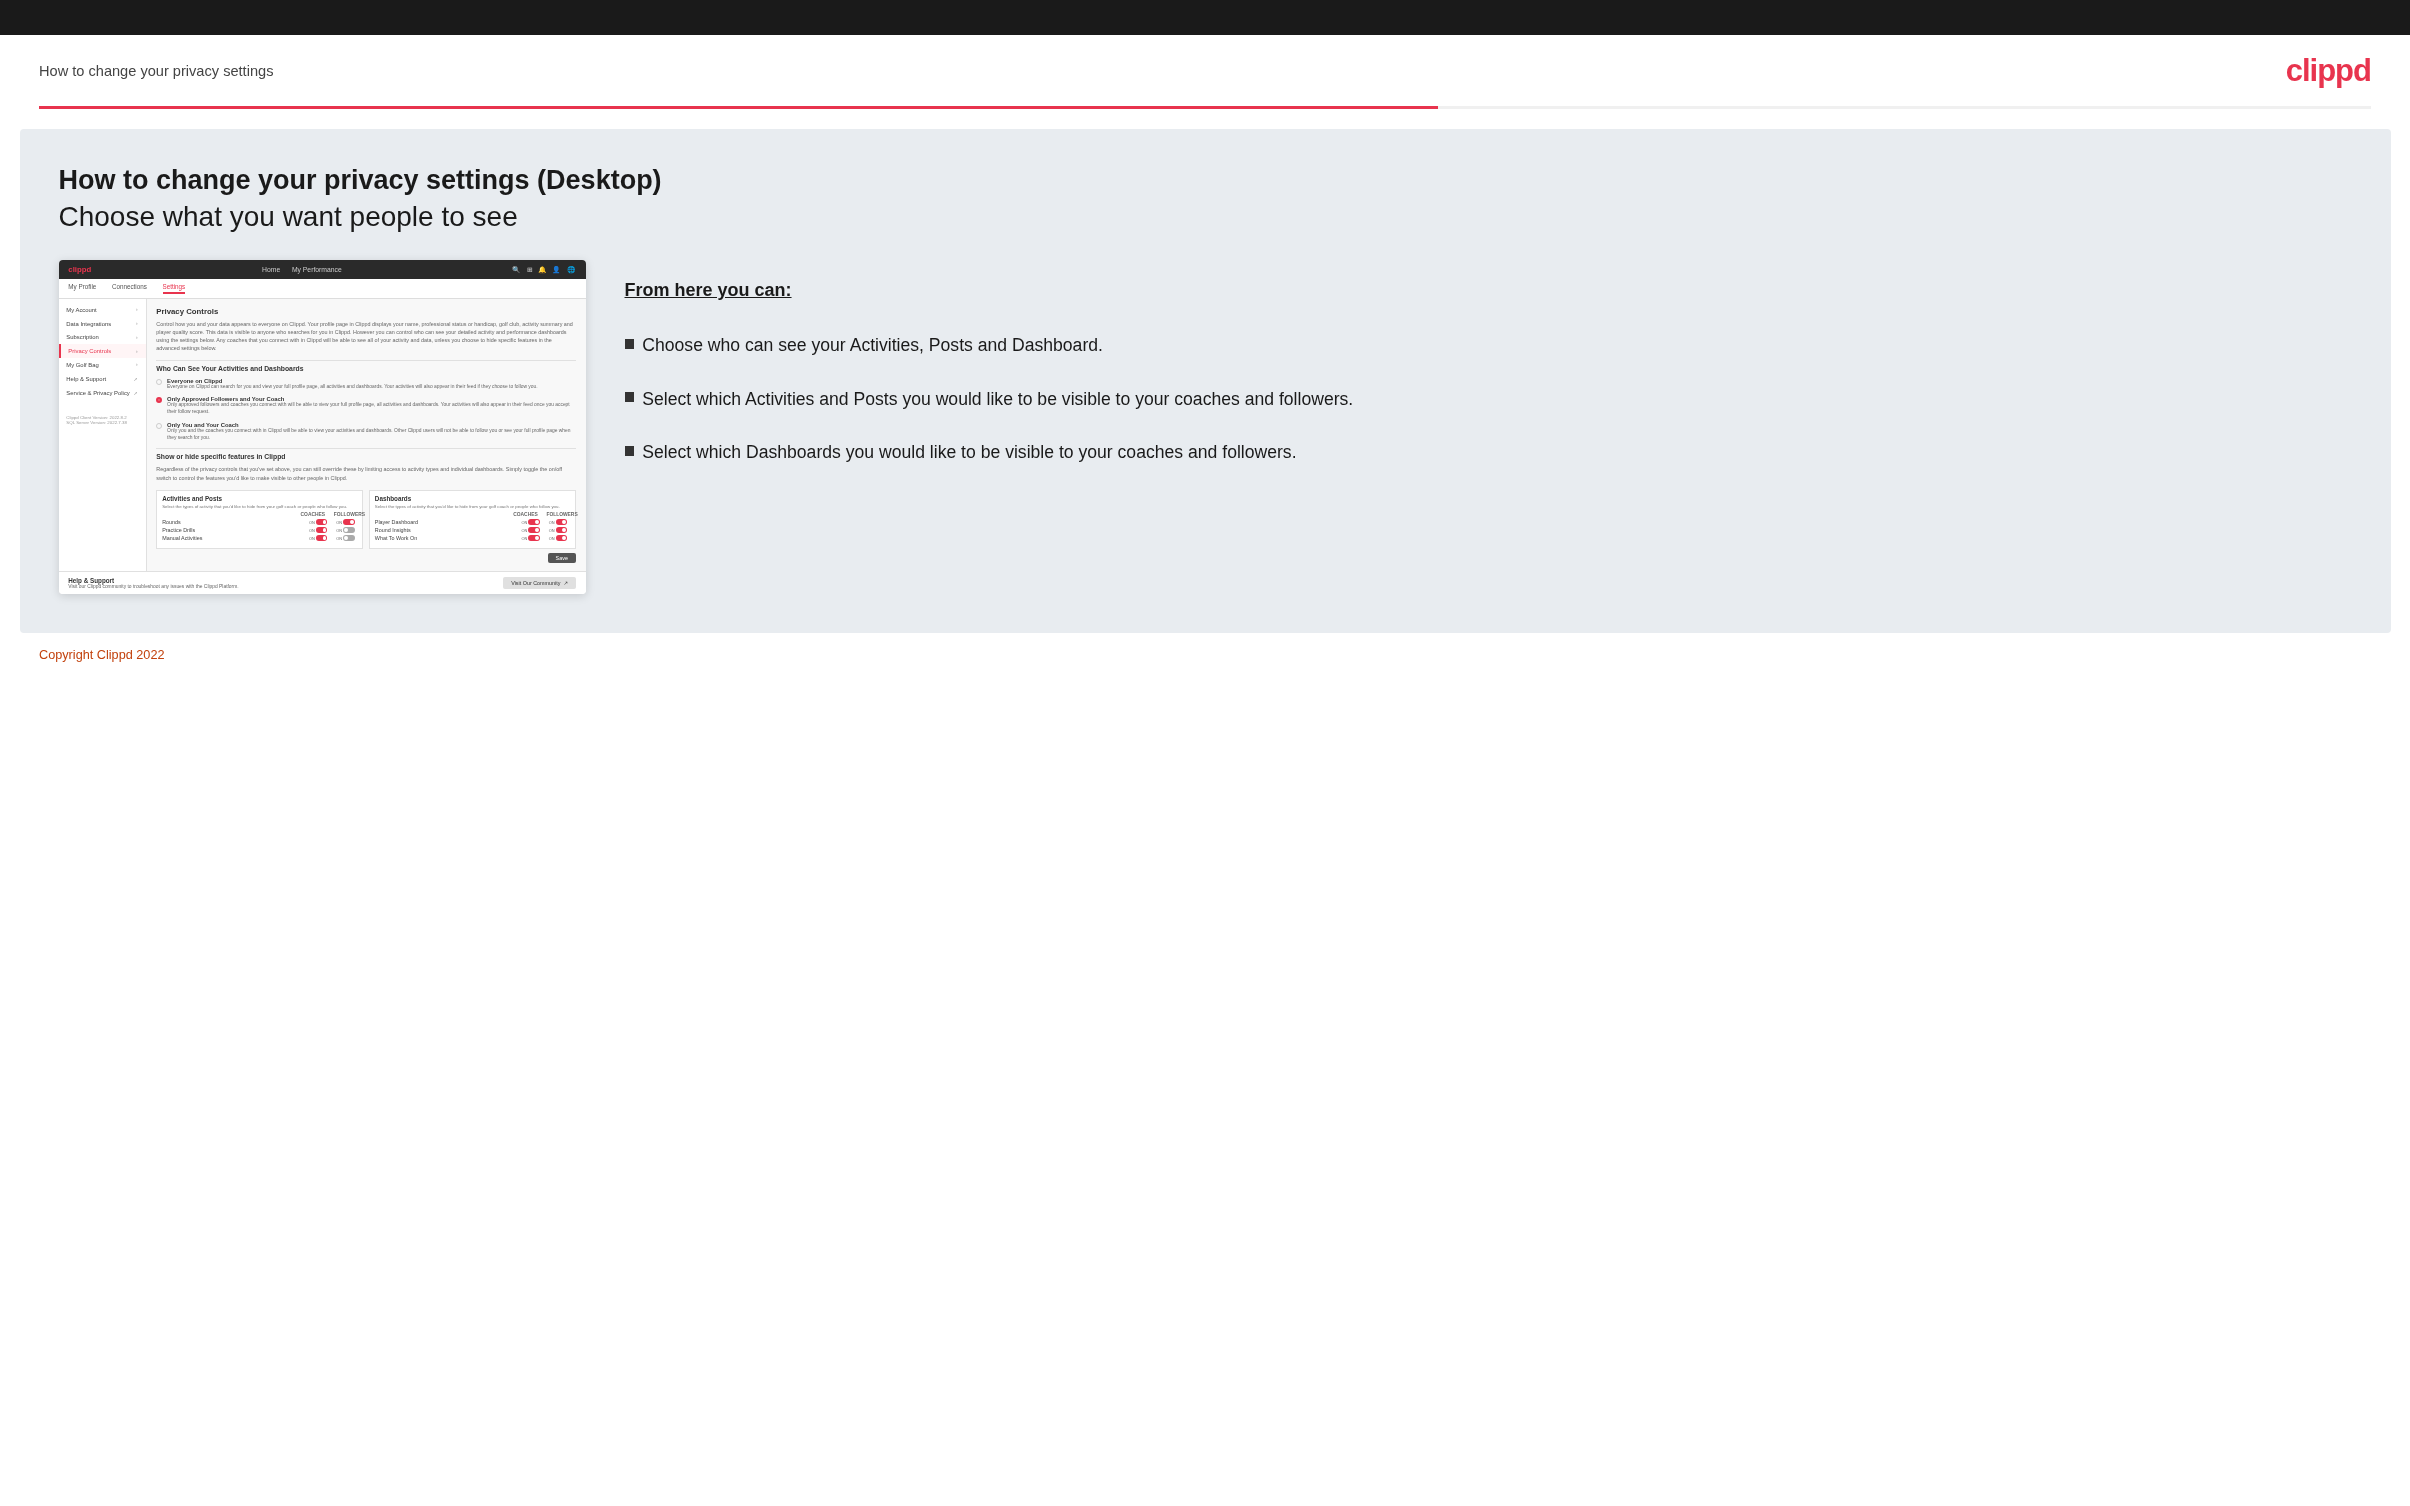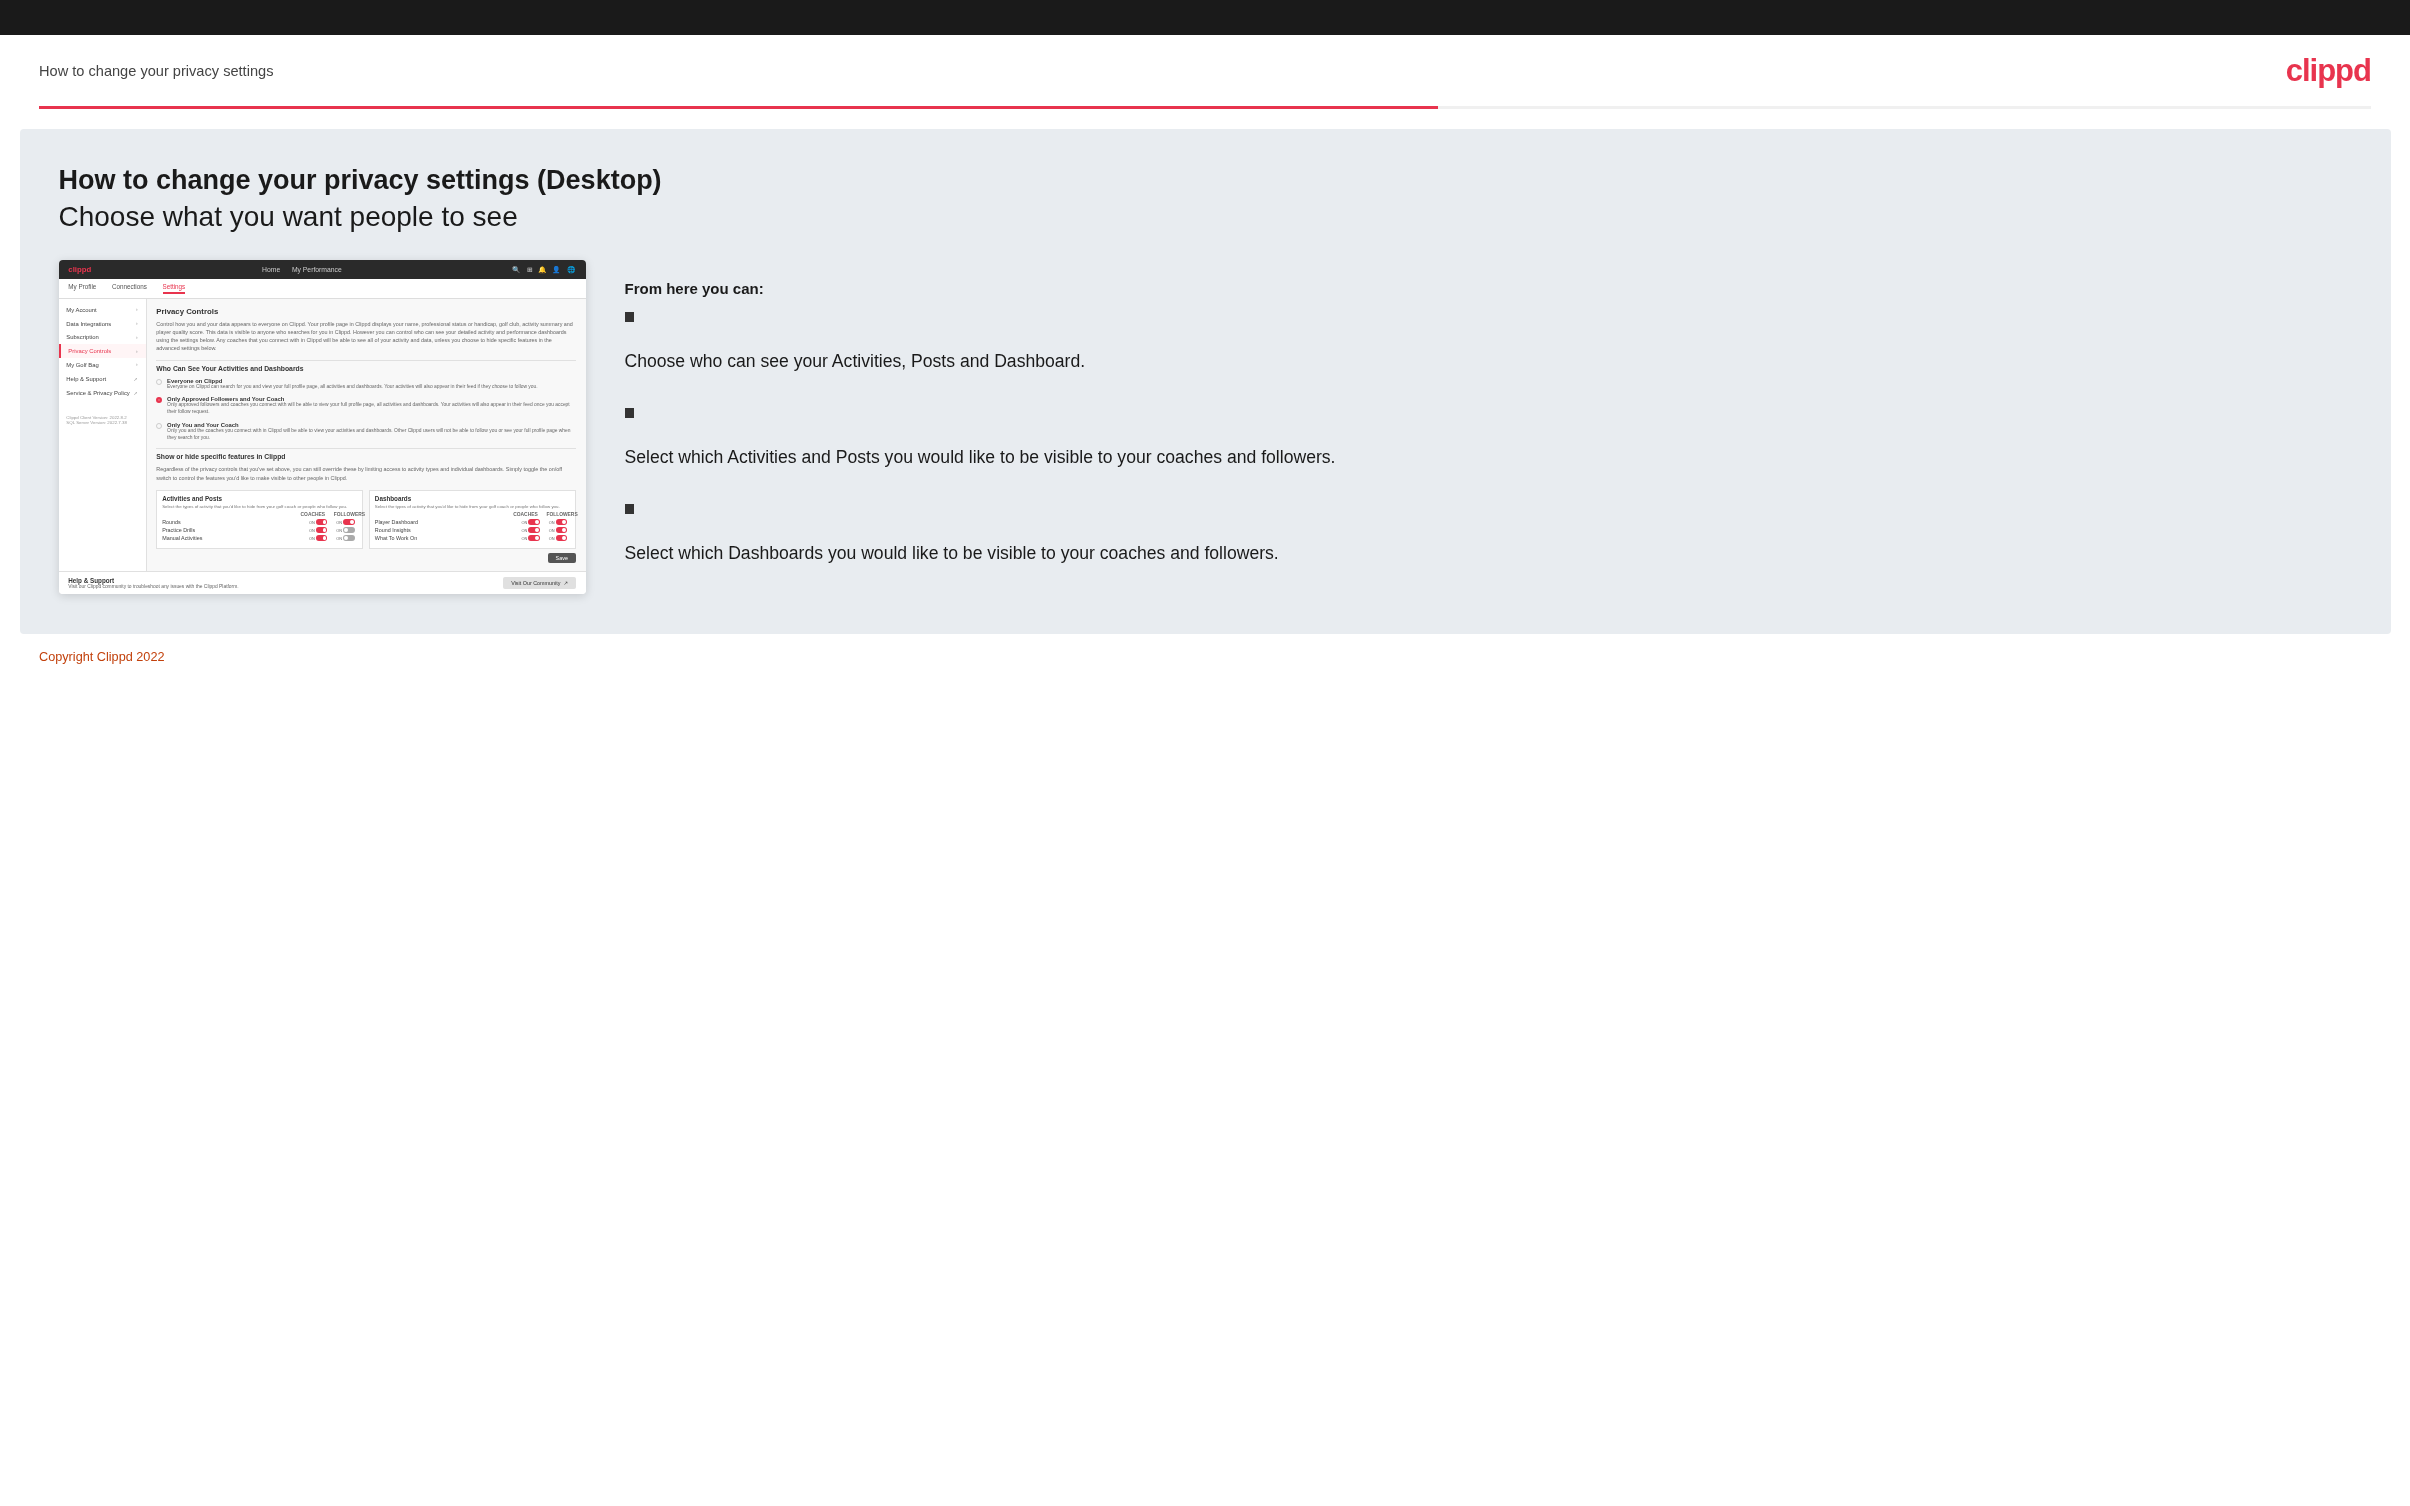--- a/index.html
+++ b/index.html
@@ -364,35 +364,35 @@
       align-items: center;
       gap: 2.9px;
     }
 
     
     .right-content {
       flex: 1;
       padding-top: 19.5px;
     }
     .from-here-title {
-      font-size: 15px;
+      font-size: 18px;
       font-weight: 600;
       color: #1a1a1a;
-      margin-bottom: 9px;
+      margin-bottom: 32px;
+      text-decoration: underline;
     }
     .bullet-list {
       list-style: none;
       padding: 0;
     }
     .bullet-item {
       display: flex;
-      gap: 27px;
+      gap: 8px;
       margin-bottom: 29px;
       align-items: flex-start;
-      flex-direction: column;
     }
     .bullet-square {
       width: 9.8px;
       height: 9.8px;
       background: #333;
       flex-shrink: 0;
       margin-top: 5.9px;
     }
     .bullet-text {
       font-size: 17.6px;

